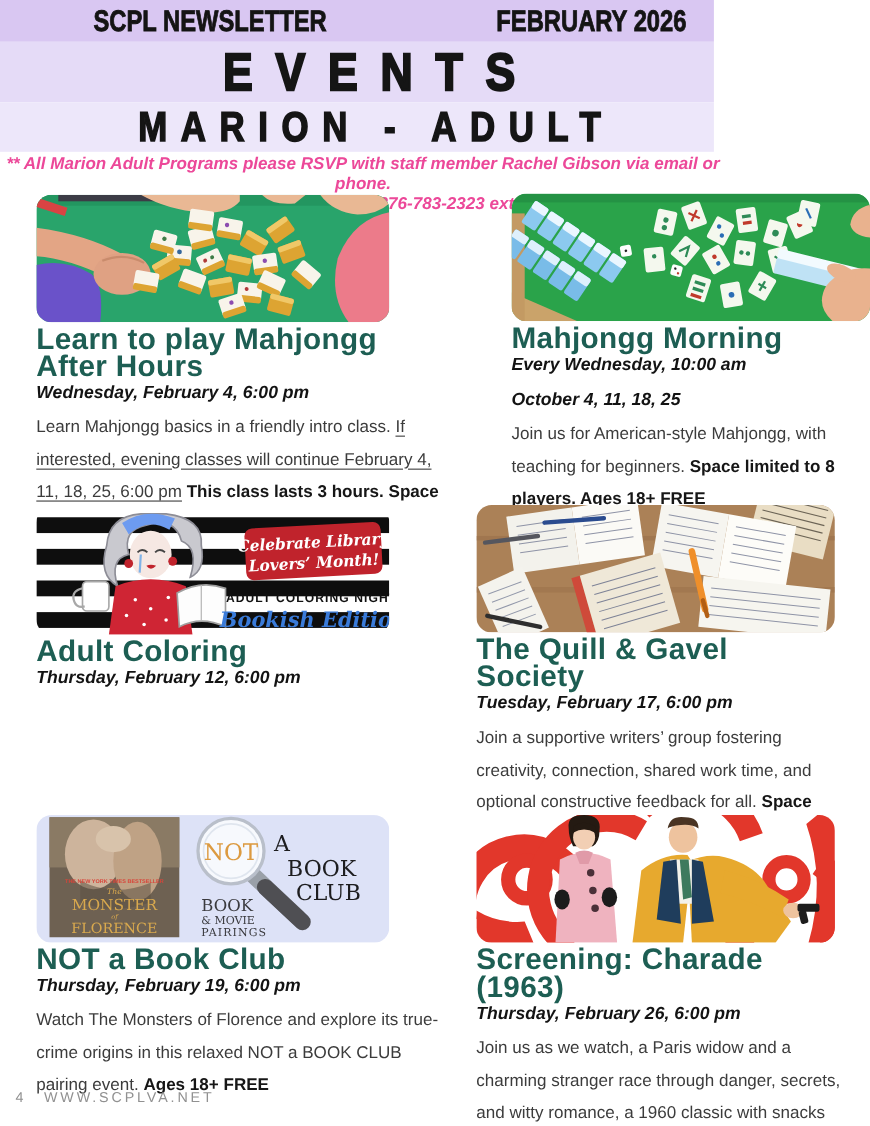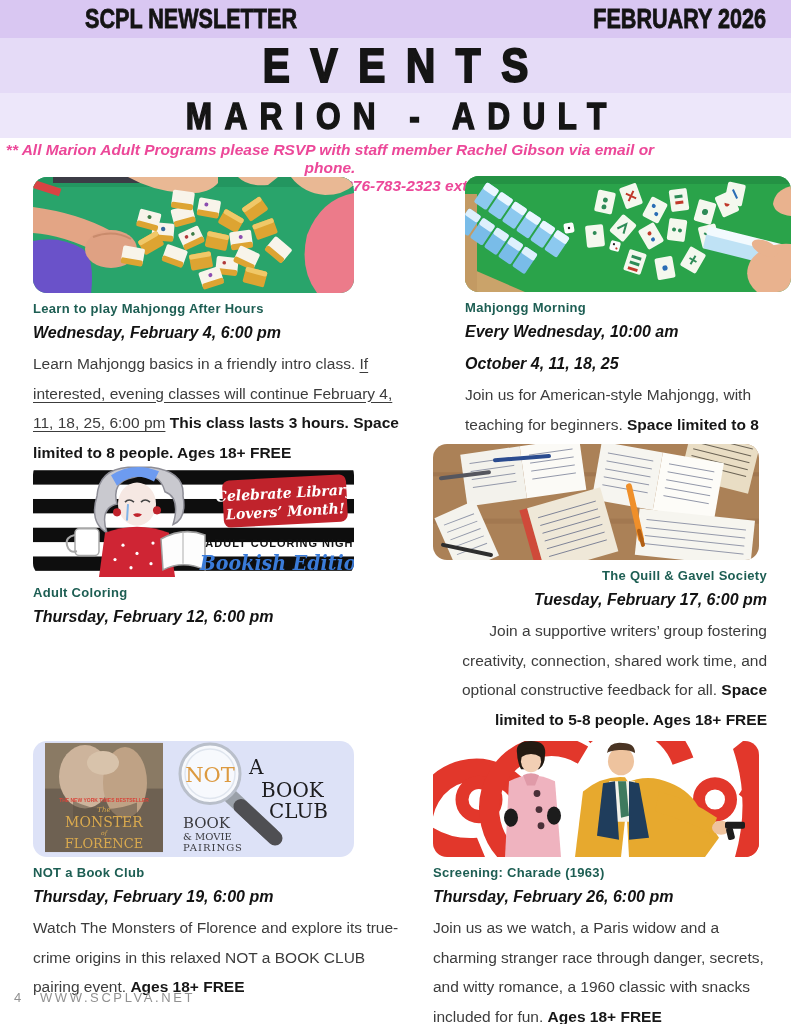--- a/index.html
+++ b/index.html
@@ -1,18 +1,18 @@
 <!DOCTYPE html>
 <html><head>
 <meta charset="utf-8">
 <style>
   html,body{margin:0;padding:0;}
   body{width:791px;height:1024px;position:relative;background:#ffffff;
        font-family:"Liberation Sans",sans-serif;overflow:hidden;}
-  .band{position:absolute;left:0;width:791px;}
+  .band{position:absolute;left:0;width:626px;padding-left:23px;}
   .band1{top:0;height:38px;background:#d9c7f2;}
   .band2{top:38px;height:55px;background:#e5dbf7;text-align:center;}
   .band3{top:93px;height:45px;background:#ede7fa;text-align:center;}
   .hdr-left{position:absolute;left:85px;top:0;line-height:38px;font-size:27px;font-weight:bold;
             color:#141414;transform:scaleX(0.8);transform-origin:left center;
             -webkit-text-stroke:0.8px #141414;white-space:nowrap;}
   .hdr-right{position:absolute;right:25px;top:0;line-height:38px;font-size:27px;font-weight:bold;
             color:#141414;transform:scaleX(0.8);transform-origin:right center;
             -webkit-text-stroke:0.8px #141414;white-space:nowrap;}
   .events-title{display:inline-block;line-height:55px;font-size:45px;font-weight:bold;color:#151515;
@@ -21,28 +21,28 @@
   .marion-title{display:inline-block;line-height:45px;font-size:36px;font-weight:bold;color:#151515;
             letter-spacing:14px;text-indent:14px;-webkit-text-stroke:1.4px #151515;
             transform:scale(0.88,1.05);transform-origin:center;white-space:nowrap;}
   .rsvp{position:absolute;top:141px;left:0;width:660px;text-align:center;font-style:italic;
         font-weight:bold;font-size:15.5px;line-height:18px;color:#ec4899;}
   .rsvp-contacts span{margin:0 20px;}
   .event{position:absolute;}
   #ev0{left:33px;top:177px;width:372px;}
   #ev1{left:433px;top:176px;width:334px;margin-left:32px;}
   #ev2{left:33px;top:461px;width:372px;}
-  #ev3{left:433px;top:444px;width:334px;text-align:right;}
+  #ev3{left:433px;top:459px;width:334px;}
   #ev4{left:33px;top:741px;width:372px;}
   #ev5{left:433px;top:741px;width:334px;}
   .event-image{height:116px;border-radius:14px;overflow:hidden;line-height:0;}
   .img-l{width:321px;}
   .img-r{width:326px;}
   .event-image svg{width:100%;height:100%;}
-  .event-title{margin:3px 0 0;font-size:13px;font-weight:bold;color:#1d5e53;letter-spacing:0.3px;line-height:25px;}
+  .event-title{margin:3px 0 0;font-size:27px;font-weight:bold;color:#1d5e53;letter-spacing:0.3px;line-height:25px;}
   .event-date{font-size:16px;font-weight:bold;font-style:italic;color:#131313;line-height:21px;margin-top:1px;}
   .event-date2{font-size:16px;font-weight:bold;font-style:italic;color:#131313;line-height:21px;margin-top:11px;}
   .event-date2:empty{display:none;}
   .event-body{margin-top:6px;font-size:15.5px;line-height:29.5px;color:#3c3c3c;}
   .seg-u{text-decoration:underline;text-underline-offset:3px;}
   .seg-b{font-weight:bold;color:#161616;}
   .footer-pagenum{position:absolute;left:14px;top:990px;font-size:13px;color:#919191;}
   .footer-site{position:absolute;left:40px;top:990px;font-size:13px;letter-spacing:2.6px;color:#919191;}
 </style>
 </head>

